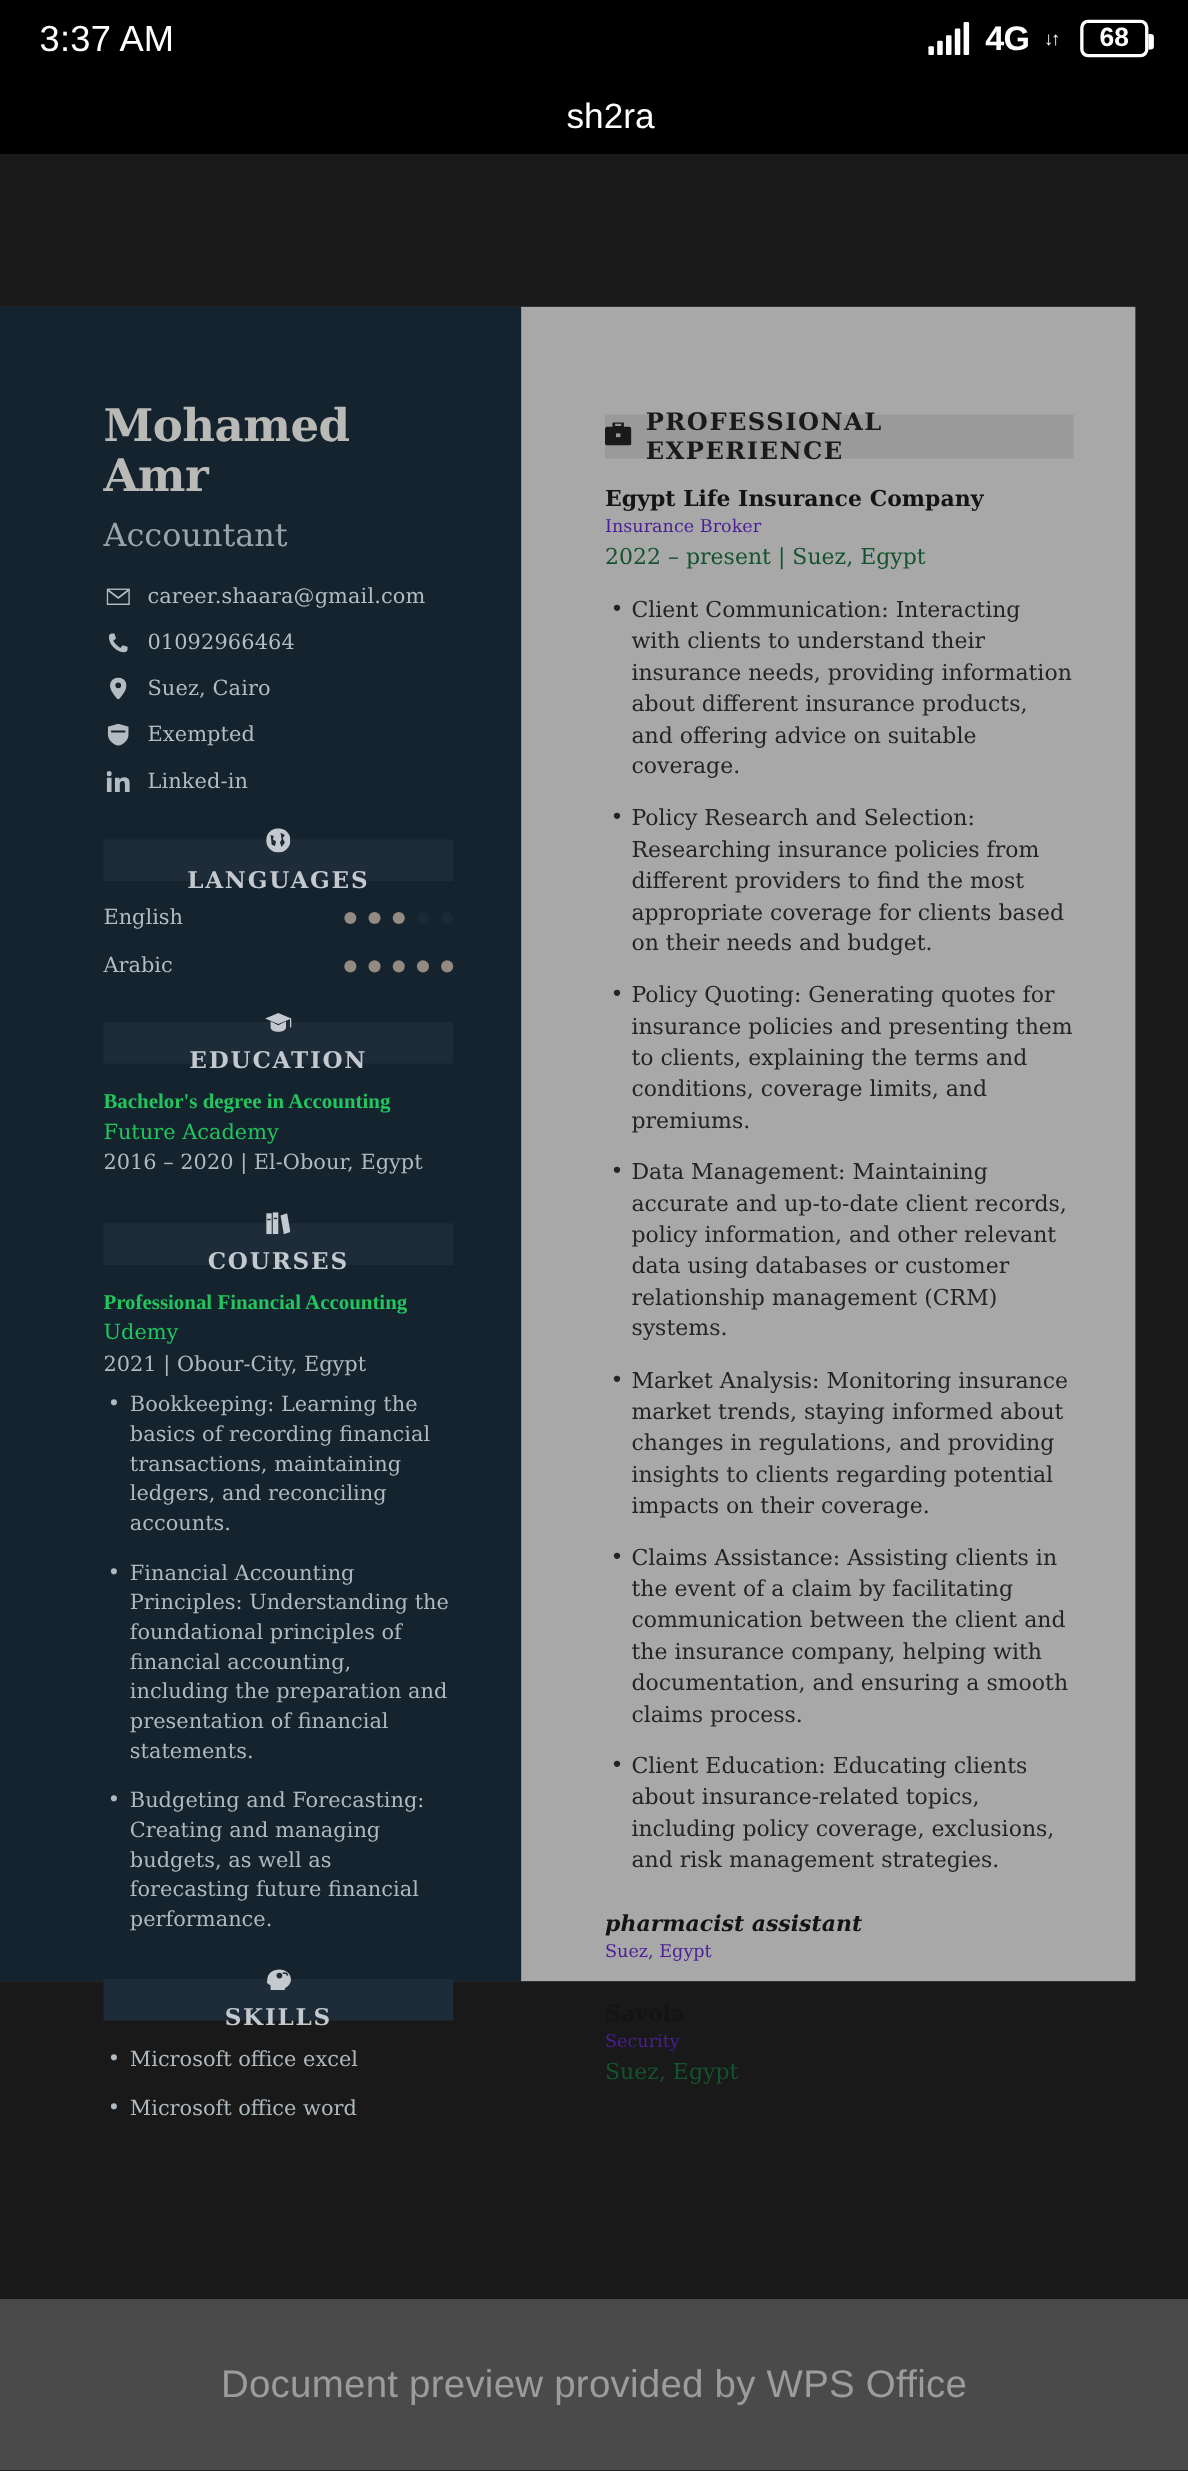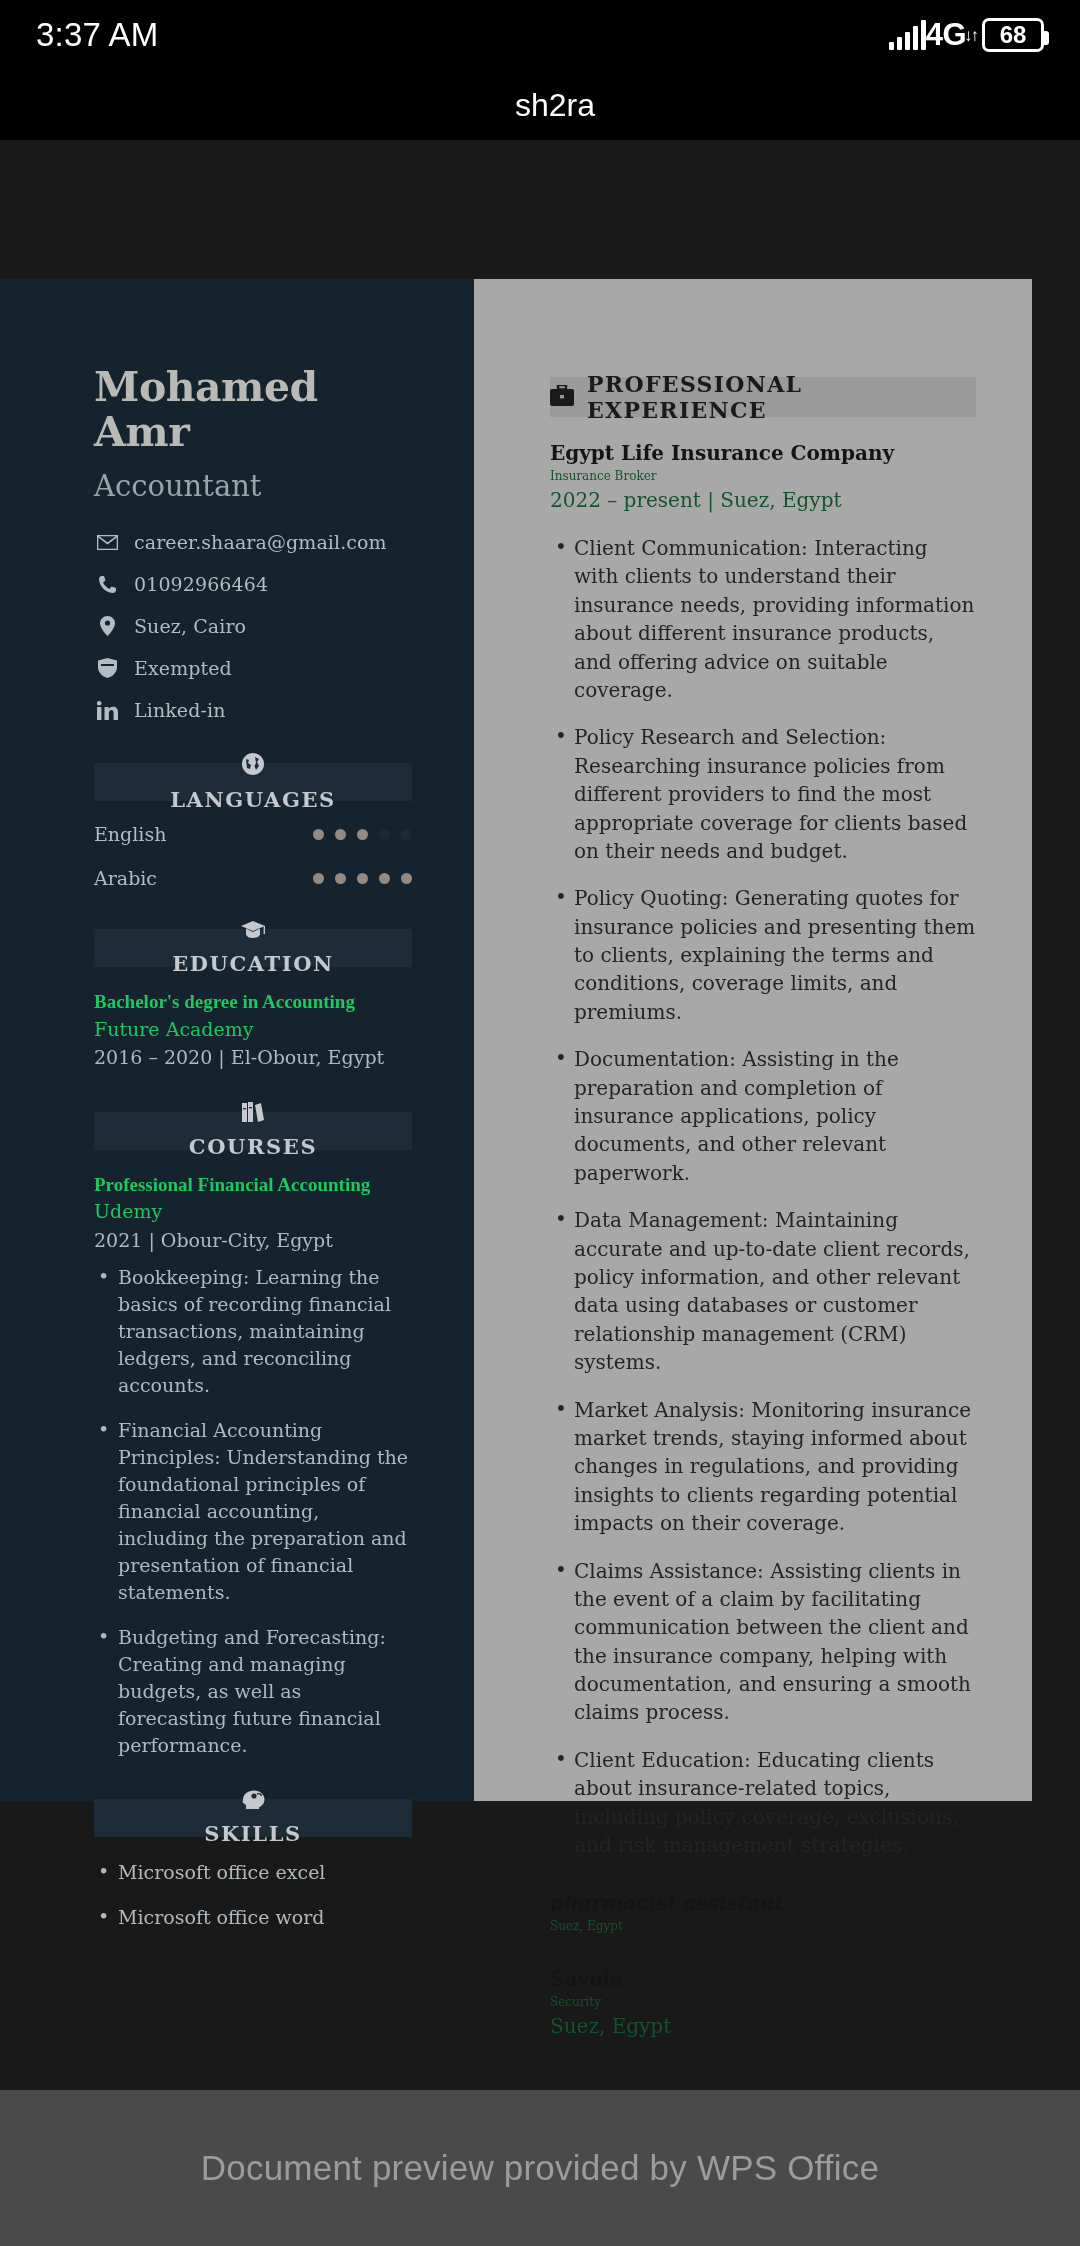--- a/index.html
+++ b/index.html
@@ -26,21 +26,21 @@
     padding: 0 36px;
   }
   .status-time {
     color: #ffffff;
     font-size: 33px;
     font-weight: 400;
     letter-spacing: .2px;
   }
   .status-right {
     margin-left: auto;
-    display: flex; align-items: center; gap: 0;
+    display: flex; align-items: center; gap: 15px;
   }
   .signal { display: flex; align-items: flex-end; gap: 3px; height: 30px; }
   .signal i { display: block; width: 5px; background: #fff; border-radius: 1px; }
   .signal i:nth-child(1){ height: 8px; }
   .signal i:nth-child(2){ height: 13px; }
   .signal i:nth-child(3){ height: 18px; }
   .signal i:nth-child(4){ height: 24px; }
   .signal i:nth-child(5){ height: 30px; }
   .net-label { color:#fff; font-size: 31px; font-weight: 600; letter-spacing: -.5px; }
   .net-arrows { color:#fff; font-size: 17px; line-height: 1; margin-left: -2px; letter-spacing:-2px;}
@@ -203,21 +203,21 @@
     letter-spacing: 1.3px;
     color: #1a1a1a;
   }
   .r-title {
     font-family: "DejaVu Serif", serif;
     font-weight: 700; font-size: 20px; color: #141414;
     line-height: 1.4;
   }
   .r-sub {
     font-family: "DejaVu Serif", serif;
-    font-size: 12px; color: #14532d; line-height: 1.5;
+    font-size: 16px; color: #4c1d95; line-height: 1.5;
   }
   .r-meta {
     font-family: "DejaVu Serif", serif;
     font-size: 20px; color: #14532d; line-height: 1.5;
   }
   .r-title.ital { font-style: italic; }
   ul.rbul { list-style: none; margin-top: 19px; }
   ul.rbul li {
     position: relative;
     padding-left: 24px;
@@ -445,21 +445,20 @@
         </div>
 
         <div>
           <div class="r-title">Egypt Life Insurance Company</div>
           <div class="r-sub">Insurance Broker</div>
           <div class="r-meta">2022 – present | Suez, Egypt</div>
           <ul class="rbul">
             <li>Client Communication: Interacting with clients to understand their insurance needs, providing information about different insurance products, and offering advice on suitable coverage.</li>
             <li>Policy Research and Selection: Researching insurance policies from different providers to find the most appropriate coverage for clients based on their needs and budget.</li>
             <li>Policy Quoting: Generating quotes for insurance policies and presenting them to clients, explaining the terms and conditions, coverage limits, and premiums.</li>
-            <li>Documentation: Assisting in the preparation and completion of insurance applications, policy documents, and other relevant paperwork.</li>
             <li>Data Management: Maintaining accurate and up-to-date client records, policy information, and other relevant data using databases or customer relationship management (CRM) systems.</li>
             <li>Market Analysis: Monitoring insurance market trends, staying informed about changes in regulations, and providing insights to clients regarding potential impacts on their coverage.</li>
             <li>Claims Assistance: Assisting clients in the event of a claim by facilitating communication between the client and the insurance company, helping with documentation, and ensuring a smooth claims process.</li>
             <li>Client Education: Educating clients about insurance-related topics, including policy coverage, exclusions, and risk management strategies.</li>
           </ul>
         </div>
 
         <div class="r-block">
           <div class="r-title ital">pharmacist assistant</div>
           <div class="r-sub">Suez, Egypt</div>

